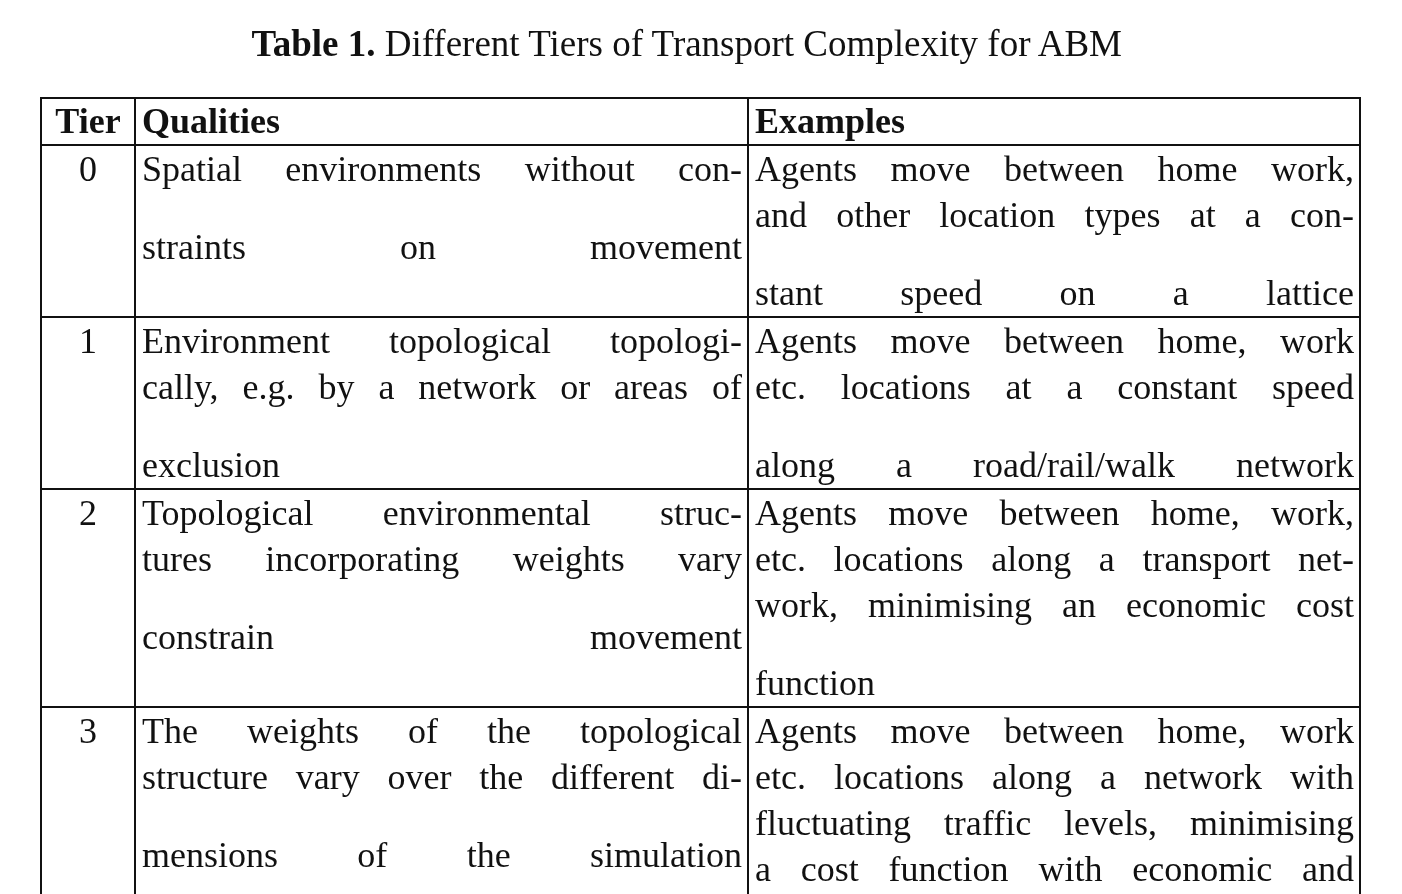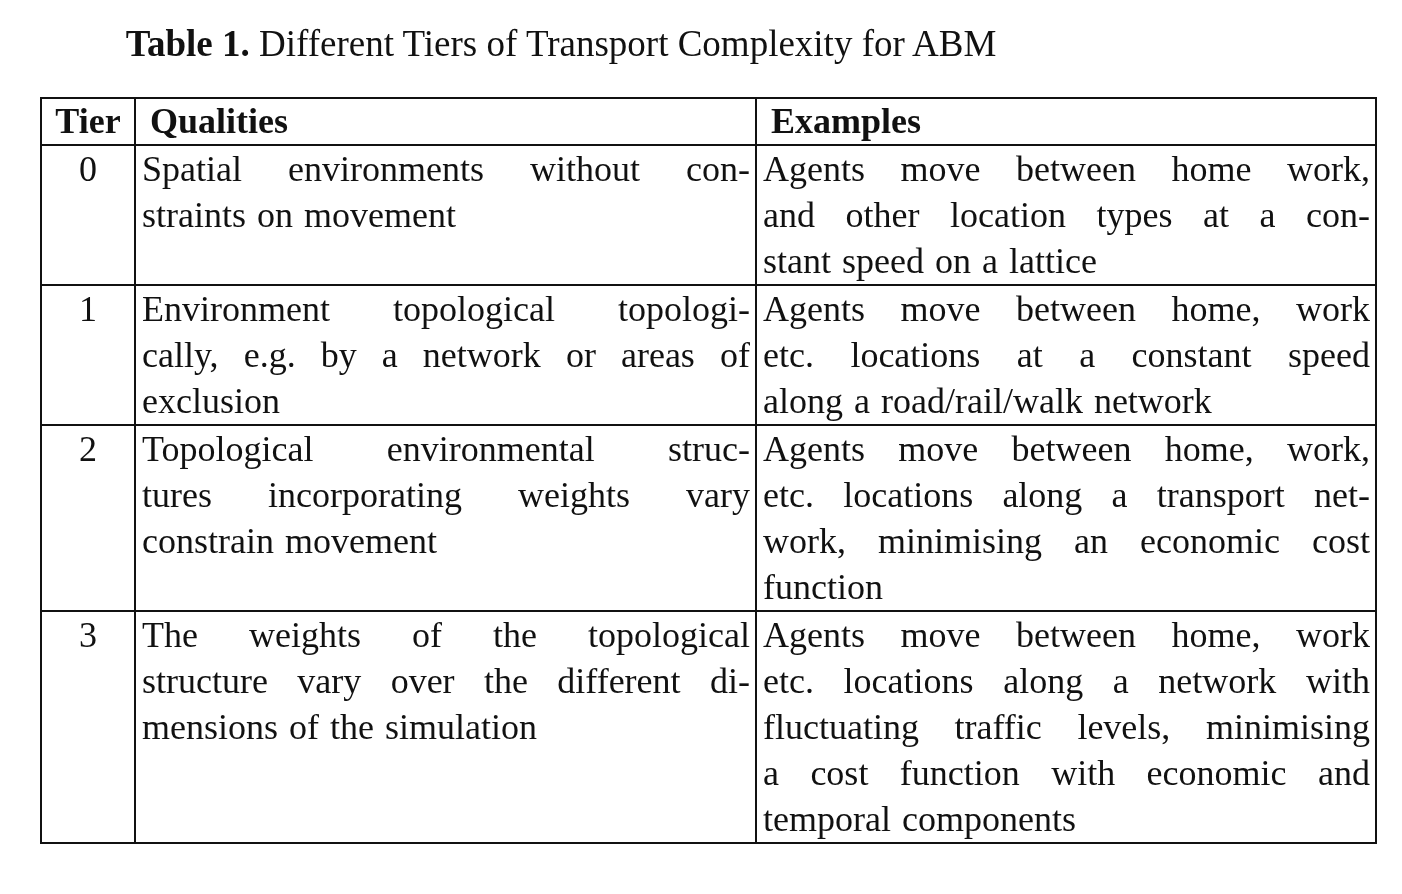--- a/index.html
+++ b/index.html
@@ -13,21 +13,21 @@
     position: relative;
     overflow: hidden;
     font-family: "DejaVu Serif", "Liberation Serif", serif;
     color: #111111;
   }
   .caption {
     position: absolute;
     left: 0;
     top: 22px;
     width: 1122px;
-    text-align: center;
+    text-align: right;
     font-family: "Liberation Serif", "DejaVu Serif", serif;
     font-size: 37px;
     line-height: 44px;
     white-space: nowrap;
   }
   .caption .label {
     font-weight: bold;
   }
   .tbl {
     position: absolute;
@@ -46,40 +46,41 @@
   .tbl th {
     font-weight: bold;
     text-align: left;
     height: 45px;
     line-height: 44px;
   }
   .c-tier { width: 92px; }
   .c-qual { width: 605px; }
   .c-ex   { width: 604px; }
   th.c-tier { text-align: center; }
-  th.c-qual, th.c-ex { padding-left: 14px; }
+  th.c-qual, th.c-ex { padding-left: 6px; }
   td.tier {
     text-align: center;
     line-height: 46px;
   }
   .cell {
     padding: 0 5px 0 6px;
   }
   
   .jl {
     display: flex;
     justify-content: space-between;
     height: 46px;
     line-height: 46px;
     white-space: nowrap;
     gap: 20px;
   }
   .jl.last {
-    justify-content: flex-start;
+    justify-content: space-between;
     gap: 11px;
+    margin-top: 32px;
   }
   .row0 td { height: 138px; }
   .row1 td { height: 138px; }
   .row2 td { height: 184px; }
   .row3 td { height: 228px; }
 </style>
 </head>
 <body>
 
 <div class="caption">

